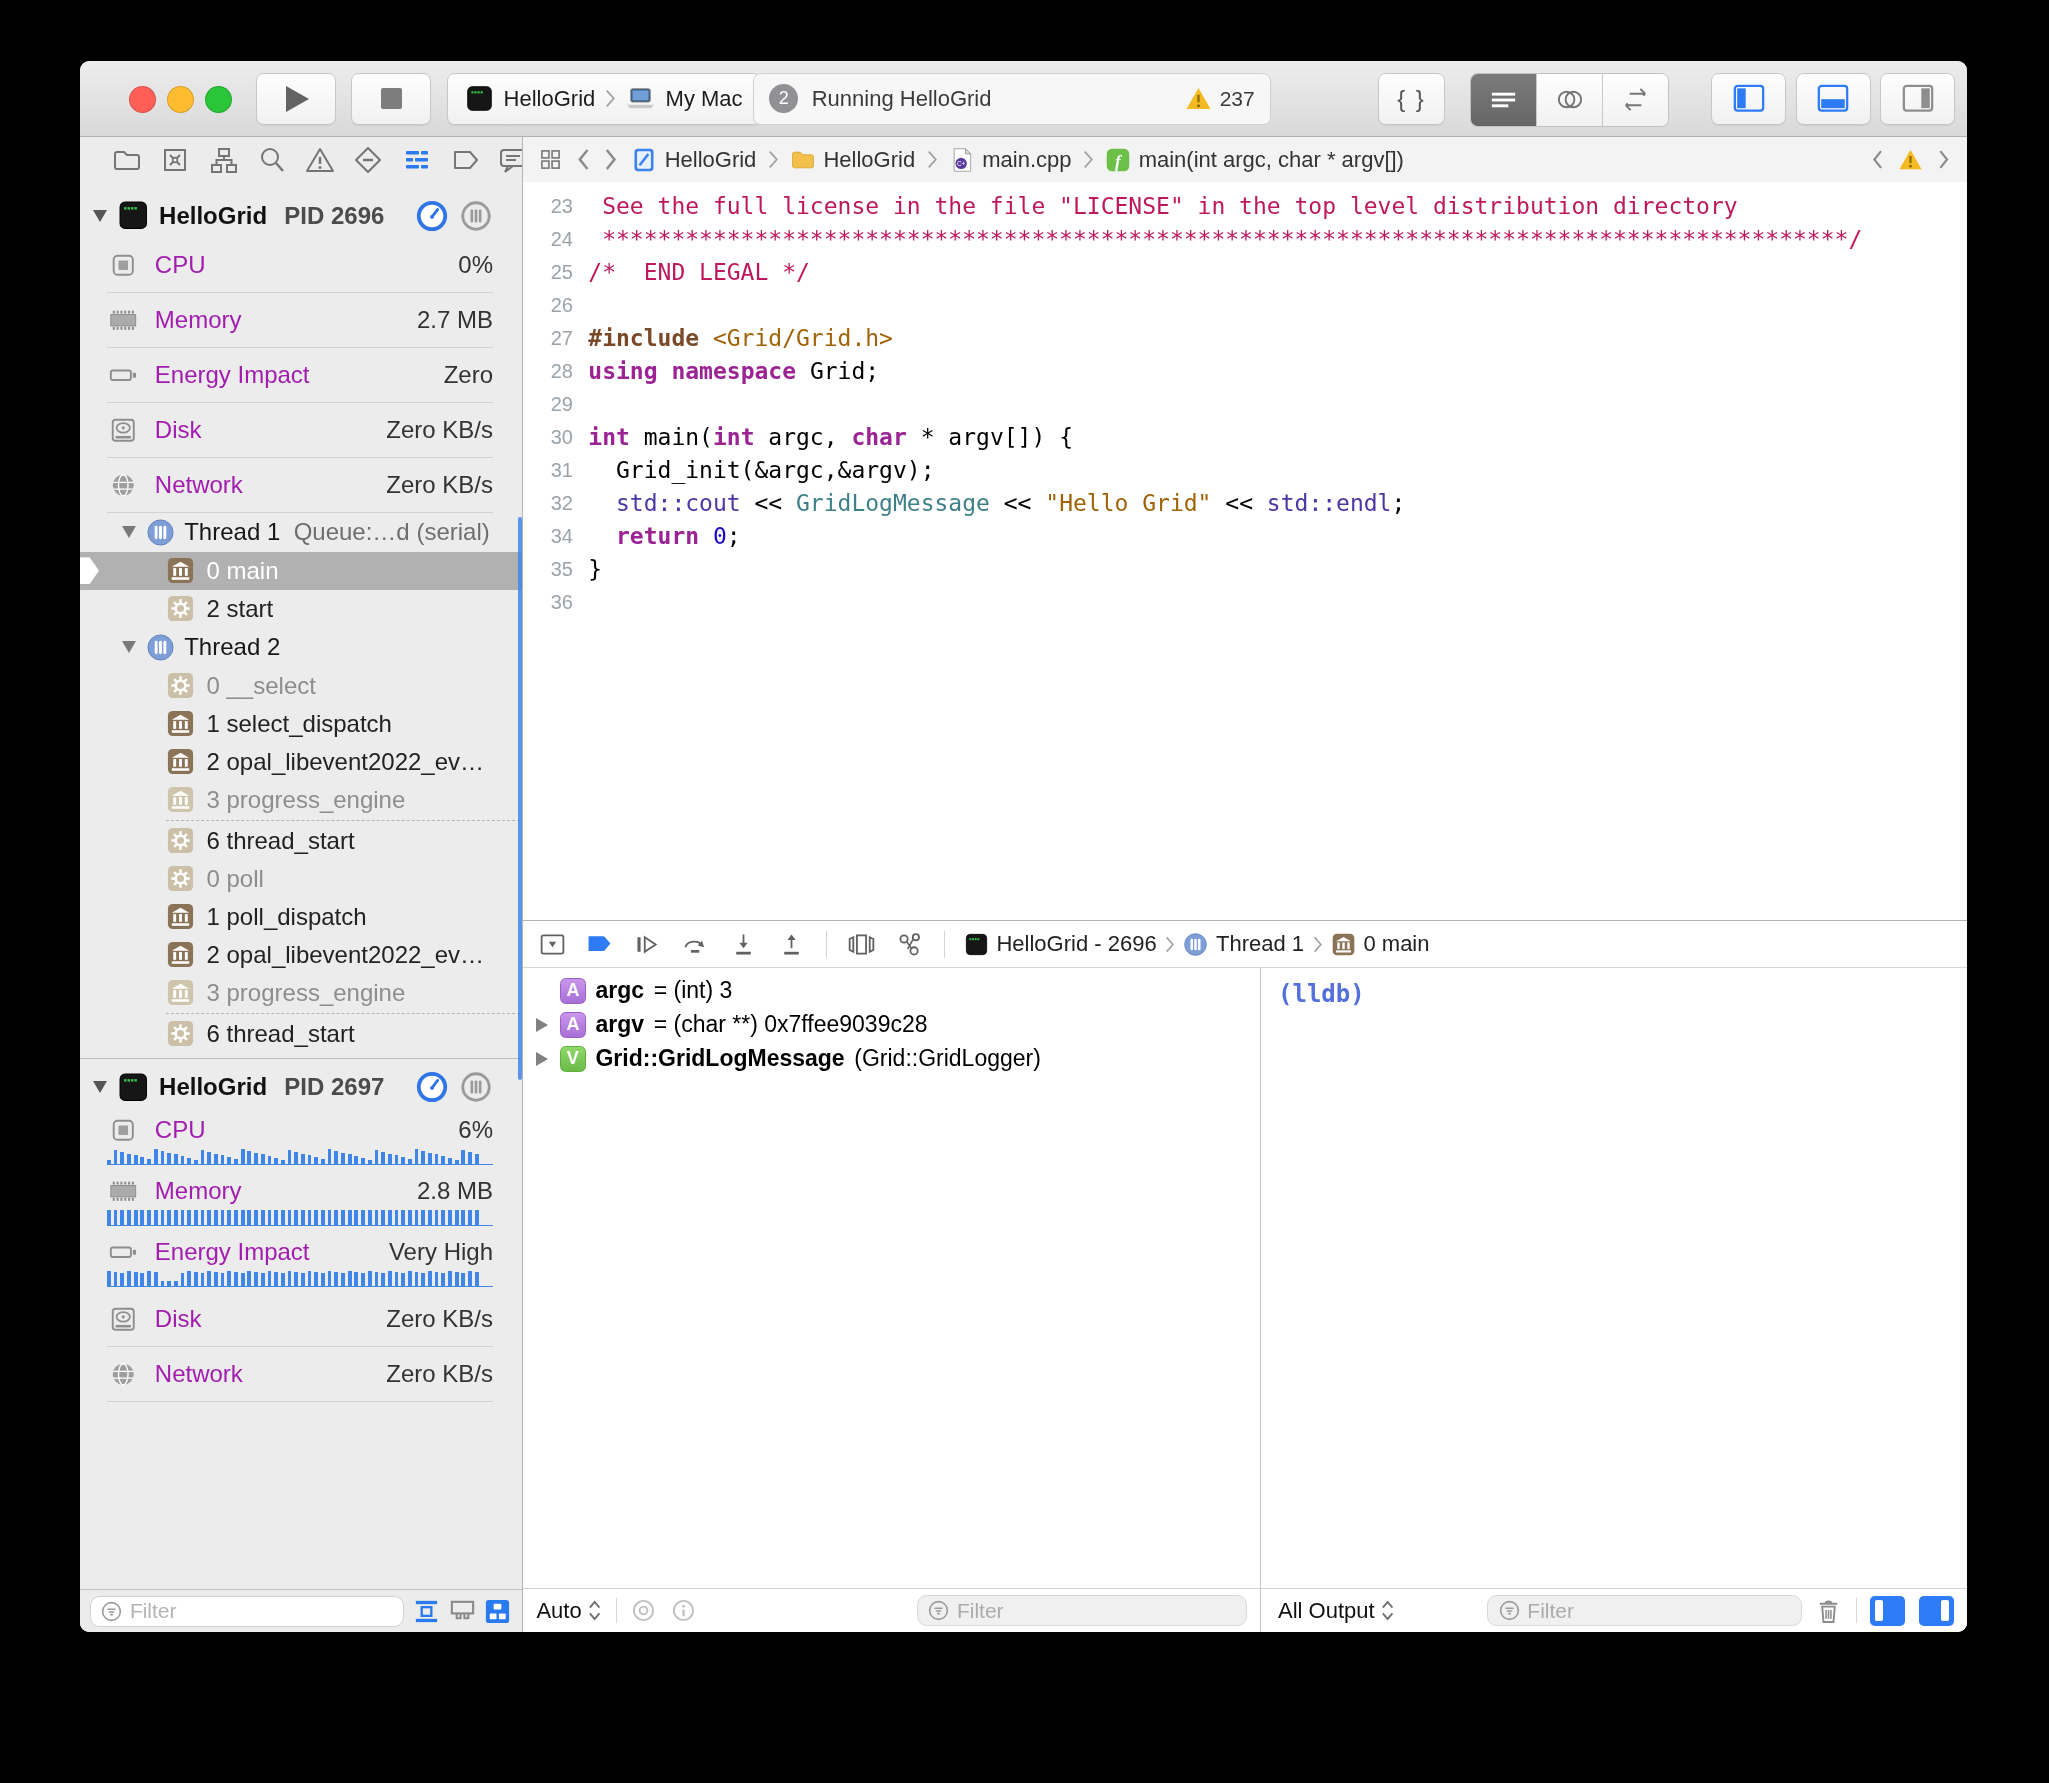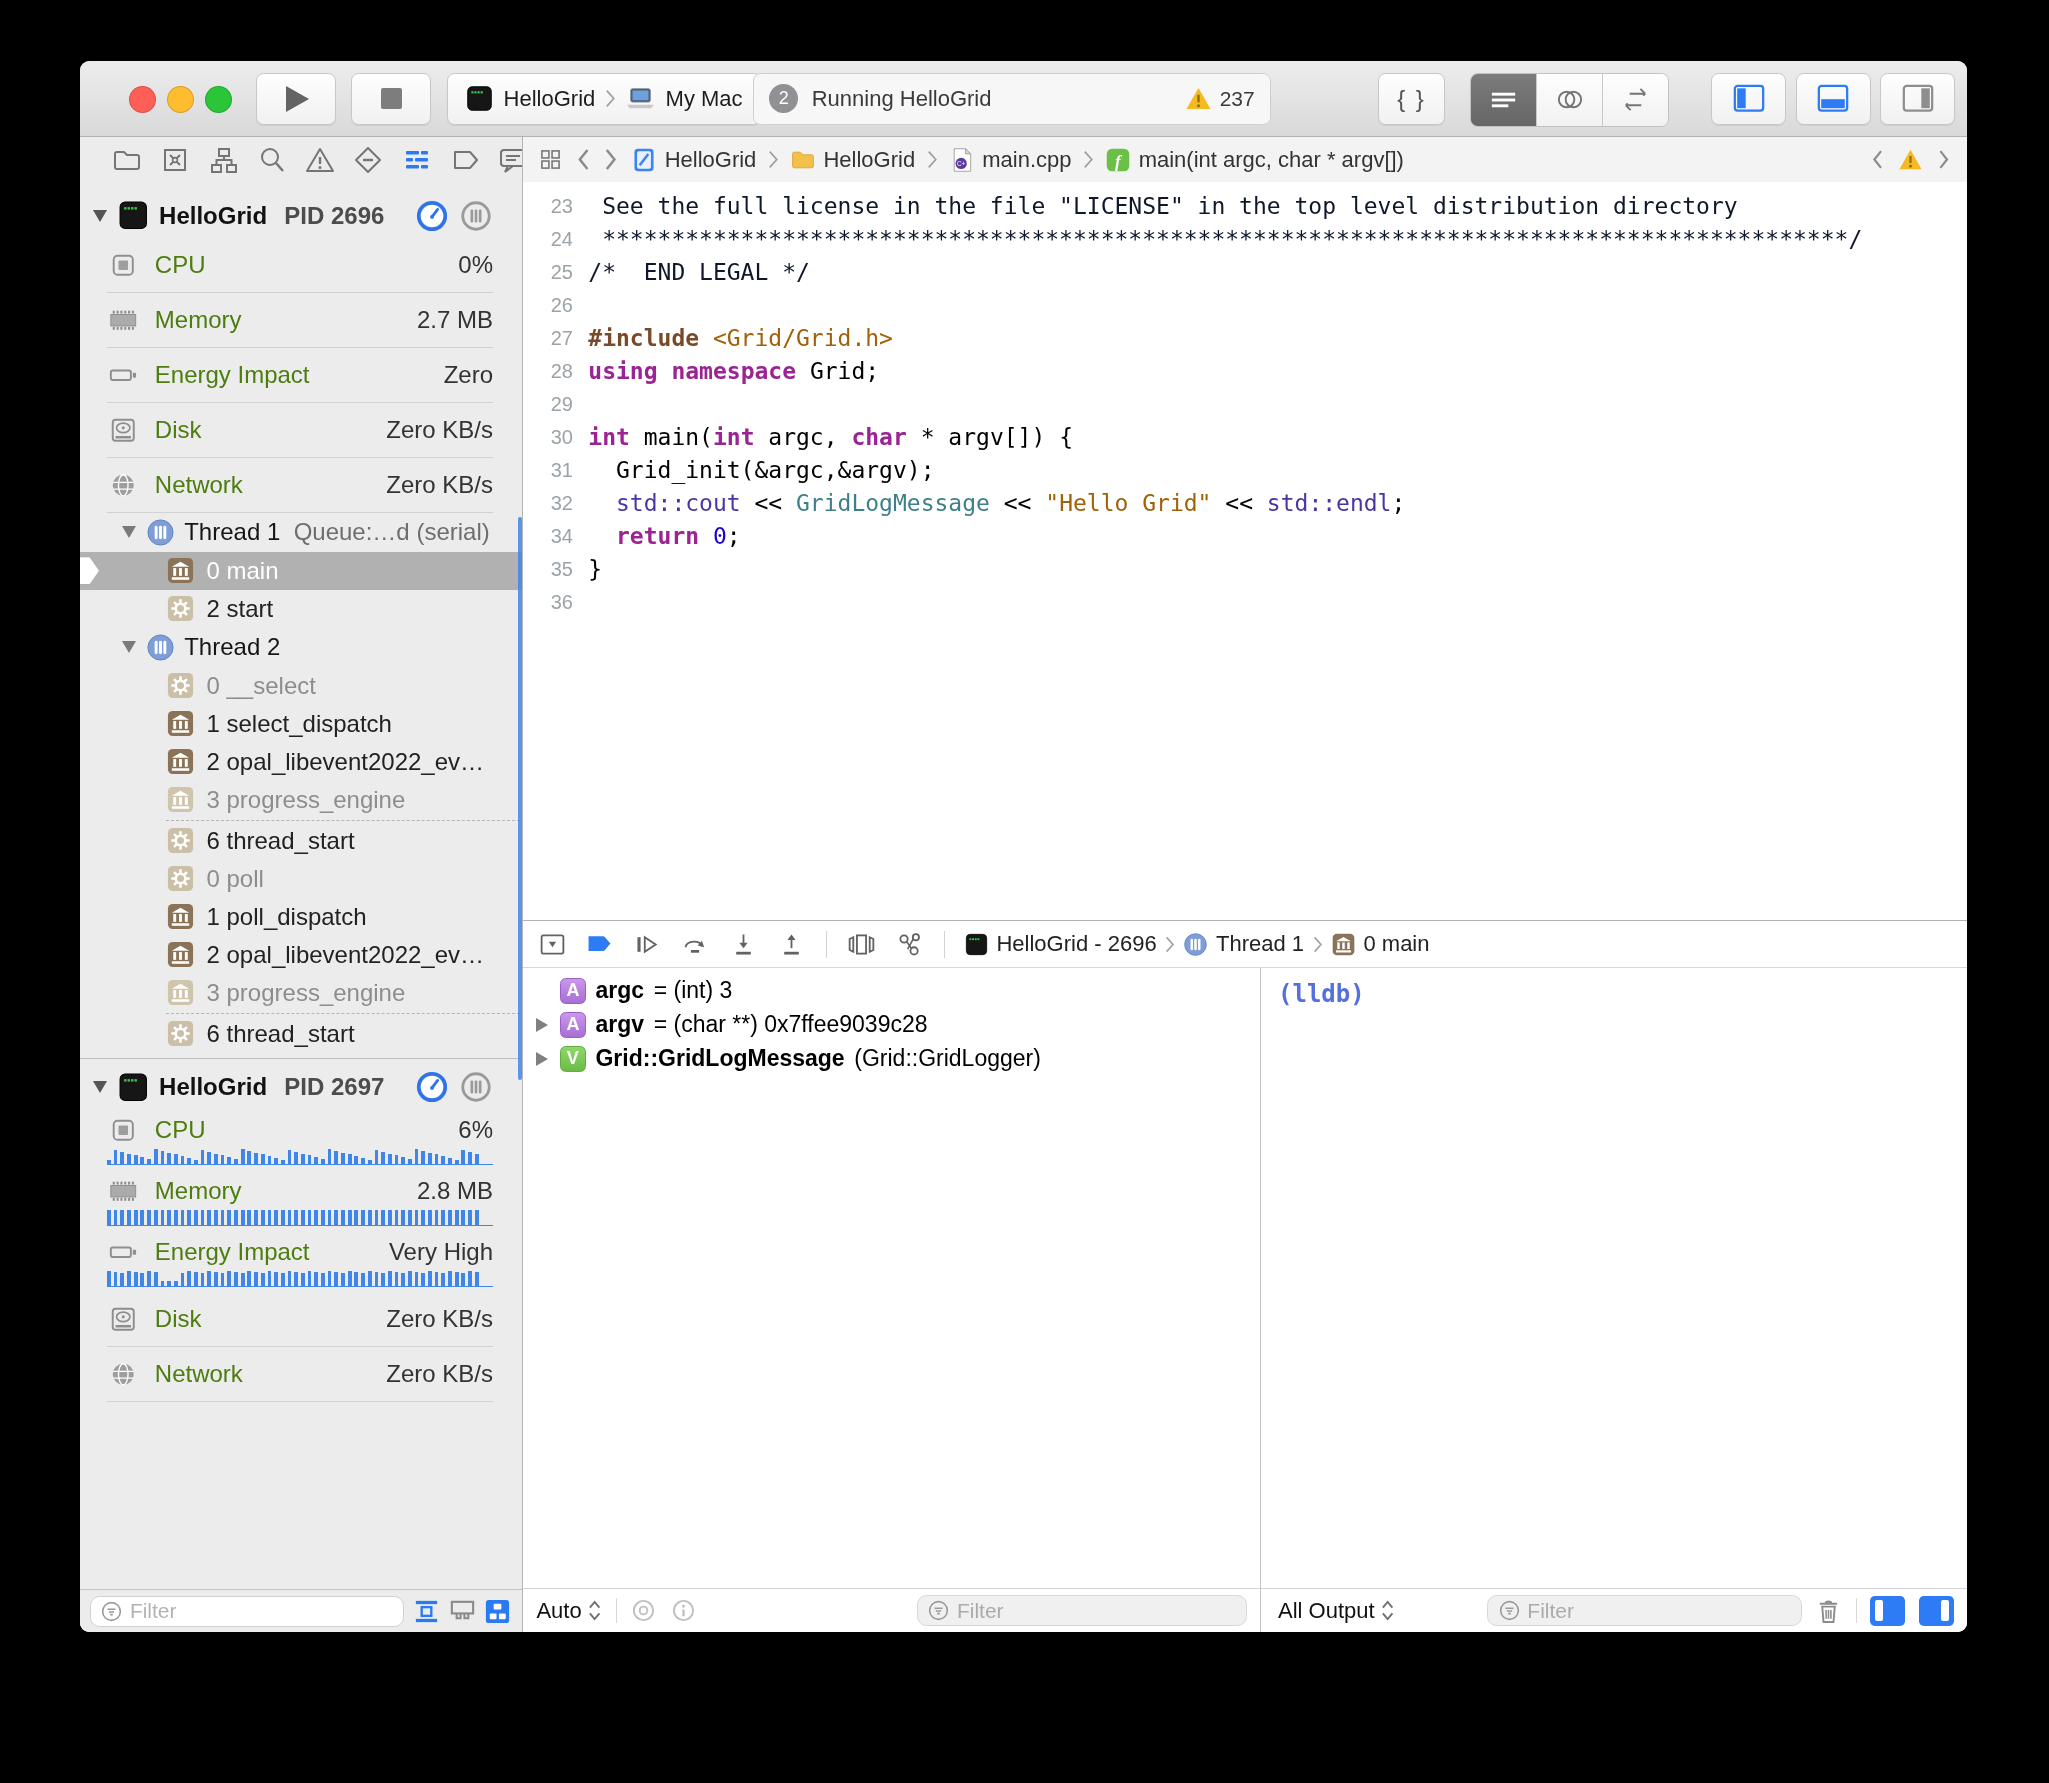--- a/index.html
+++ b/index.html
@@ -40,21 +40,21 @@
   
   .sidebar{position:absolute;left:0;top:121px;width:442px;bottom:0;background:#ececec}
   .sb-scroll{position:absolute;top:0;left:0;right:0;bottom:43px;overflow:hidden;padding-top:11.5px}
   .p-head{height:44px;display:flex;align-items:center;padding:0 29px 0 13.4px;gap:9.6px;font-size:24px;color:#111}
   .p-name{font-weight:bold}
   .p-pid{font-weight:bold;color:#4c4c4c;margin-left:7.6px}
   .p-btns{margin-left:auto;display:flex;gap:9.6px}
   .tri-down{width:0;height:0;border-top:12.4px solid #555;border-left:7.6px solid transparent;border-right:7.6px solid transparent}
   .g-row{height:55px;display:flex;align-items:center;padding:0 29px 0 27px;gap:15.3px;font-size:24px;position:relative}
   .g-row .sep-line{position:absolute;left:27px;right:29px;bottom:0;height:1px;background:#d2d2d2}
-  .g-label{color:#4d7c0f}
+  .g-label{color:#a21caf}
   .g-value{margin-left:auto;color:#333}
   .g-tall{height:61px;padding-bottom:19px;box-sizing:border-box}
   .g-chart{position:absolute;left:27px;right:29px;bottom:4.8px;height:17px;display:flex;gap:2.9px;align-items:flex-end;border-bottom:1.9px solid #3f86e8}
   .g-chart span{width:3.8px;background:#3f86e8;flex:none}
   .t-head{height:39px;display:flex;align-items:center;padding-left:42px;gap:9.6px;font-size:24px;color:#161616}
   .t-suffix{color:#6e6e6e;margin-left:3.8px}
   .f-row{height:38px;display:flex;align-items:center;padding-left:86px;gap:11.5px;font-size:24px;position:relative;color:#222}
   .f-row.dim{color:#8d8d8d}
   .f-row.sel{background:#b1b1b1;color:#fff}
   .f-row.sel::before{content:"";position:absolute;left:0;top:5.7px;width:19px;height:27px;background:#fff;clip-path:polygon(0 0,50% 0,100% 50%,50% 100%,0 100%);box-shadow:1px 0 1.9px rgba(0,0,0,.3)}
@@ -64,21 +64,21 @@
   .finput{height:31px;background:#fff;border:1px solid #d0d0d0;border-radius:9.6px;display:flex;align-items:center;gap:6.7px;padding:0 9.6px;box-sizing:border-box;flex:1}
   .finput .ph{font-size:21px;color:#b3b3b3}
   .sbf-icons{display:flex;gap:6.7px}
 
   
   .editor{position:absolute;left:443px;top:121px;right:0;height:738px;background:#fff;overflow:hidden;padding-top:7.6px;box-sizing:border-box}
   .cl{height:33px;display:flex;align-items:center;position:relative;font-family:"DejaVu Sans Mono",monospace;font-size:23px;white-space:pre}
   .cl.bp{background:#e3eaf0}
   .ln{width:50px;text-align:right;padding-right:15.3px;font-family:"Liberation Sans",sans-serif;font-size:20px;color:#9ba3a8;flex:none}
   .bpb{position:absolute;left:1.9px;top:1.9px;width:55px;height:29px;background:#3e76d6;clip-path:polygon(0 0,80% 0,100% 50%,80% 100%,0 100%);color:#fff;font-family:"Liberation Sans",sans-serif;font-size:20px;font-weight:bold;display:flex;align-items:center;justify-content:center;padding-right:7.6px;box-sizing:border-box}
-  .s-pl{color:#000}.s-com{color:#0f172a}.s-pre{color:#7a4a28;font-weight:bold}.s-str{color:#a16207}
+  .s-pl{color:#000}.s-com{color:#be185d}.s-pre{color:#7a4a28;font-weight:bold}.s-str{color:#a16207}
   .s-kw{color:#9b2393;font-weight:bold}.s-std{color:#4a35a5}.s-type{color:#3e8087}.s-num{color:#1c00cf}
   .bp-note{position:absolute;right:0;top:1px;bottom:1px;width:368px;background:#cbe4c0;display:flex;align-items:center;gap:11.5px;padding-left:7.6px;box-sizing:border-box;font-family:"Liberation Sans",sans-serif;font-size:22px;color:#111}
   .note-btn{width:38px;height:26px;background:rgba(255,255,255,.55);border:1px solid #9cc48c;border-radius:4.8px;display:flex;flex-direction:column;justify-content:center;gap:2.9px;align-items:center;box-sizing:border-box}
   .note-btn i{display:block;width:21px;height:1.9px;background:#6b8a60}
 
   
   .debug{position:absolute;left:443px;top:859px;right:0;bottom:0;background:#fff;border-top:1px solid #b2b2b2}
   .dbgbar{height:46px;border-bottom:1px solid #d8d8d8;display:flex;align-items:center;padding-left:15.3px;gap:17px}
   .dbgsep{width:1px;height:27px;background:#d2d2d2;margin:0 1.9px}
   .dcrumbs{display:flex;align-items:center;gap:8.6px;font-size:22px;color:#222}

